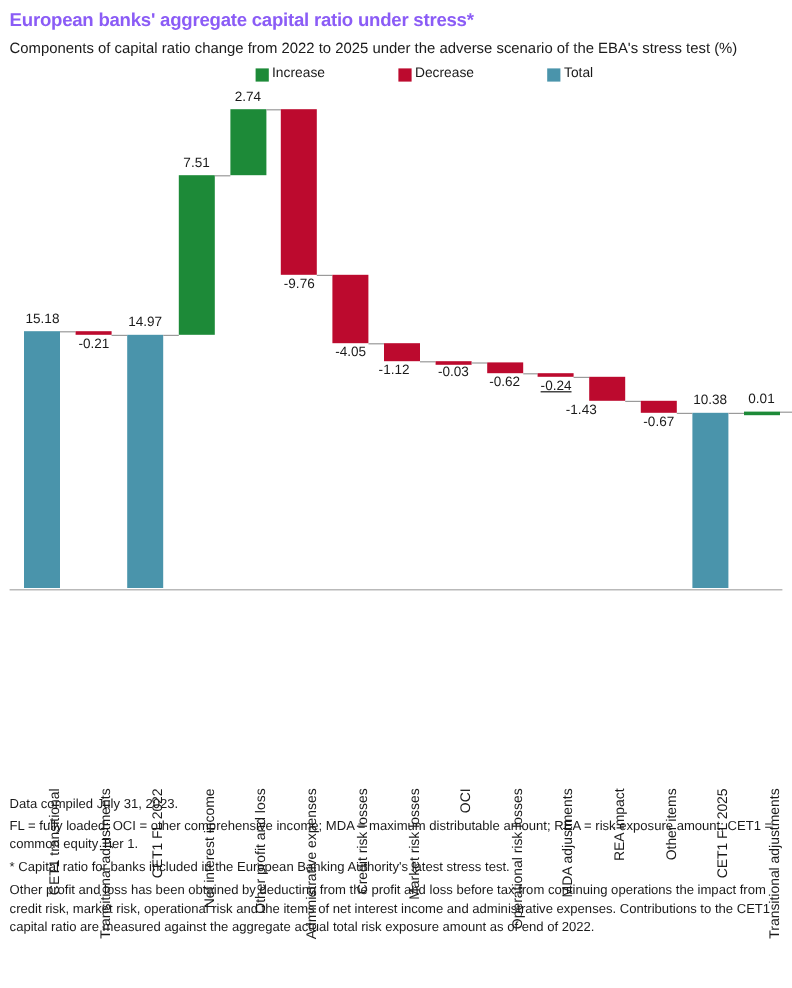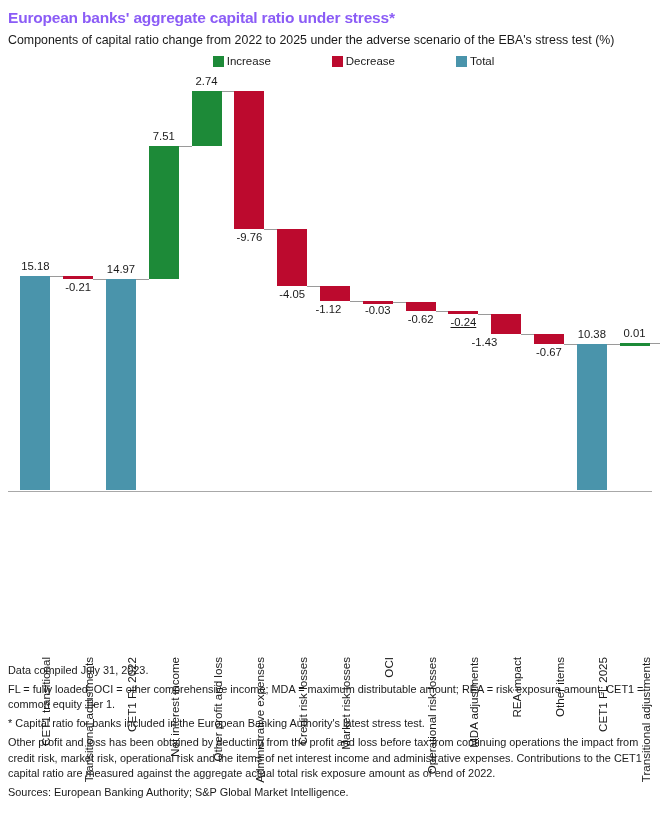--- a/index.html
+++ b/index.html
@@ -32,21 +32,21 @@
   }
 
   .legend {
     display: flex;
     justify-content: center;
     align-items: center;
     gap: 14px;
     margin-top: 6px;
     height: 16px;
   }
-  .legend-item { display: flex; align-items: flex-start; gap: 3px; padding-left: 47px; }
+  .legend-item { display: flex; align-items: flex-end; gap: 3px; padding-left: 47px; }
   .legend-swatch { width: 11px; height: 11px; display: inline-block; }
   .legend-label { font-size: 11.5px; color: #1a1a1a; line-height: 1; }
 
   
   .chart {
     position: relative;
     width: 644px;
     height: 420px;
     margin-top: 2px;
   }
@@ -199,16 +199,15 @@
       <div class="cat" style="left: 546px; top: 164px;">Other items</div>
       <div class="cat" style="left: 588.8px; top: 164px;">CET1 FL 2025</div>
       <div class="cat" style="left: 631.6px; top: 164px;">Transitional adjustments</div>
     </div>
 
   <div class="notes" id="notes">
       <p>Data compiled July 31, 2023.</p>
       <p>FL = fully loaded; OCI = other comprehensive income; MDA = maximum distributable amount; REA = risk exposure amount; CET1 = common equity Tier 1.</p>
       <p>* Capital ratio for banks included in the European Banking Authority's latest stress test.</p>
       <p>Other profit and loss has been obtained by deducting from the profit and loss before tax from continuing operations the impact from credit risk, market risk, operational risk and the items of net interest income and administrative expenses. Contributions to the CET1 capital ratio are measured against the aggregate actual total risk exposure amount as of end of 2022.</p>
-      <p>Sources: European Banking Authority; S&amp;P Global Market Intelligence.</p>
     </div>
 
 </div>
 
 </body></html>

